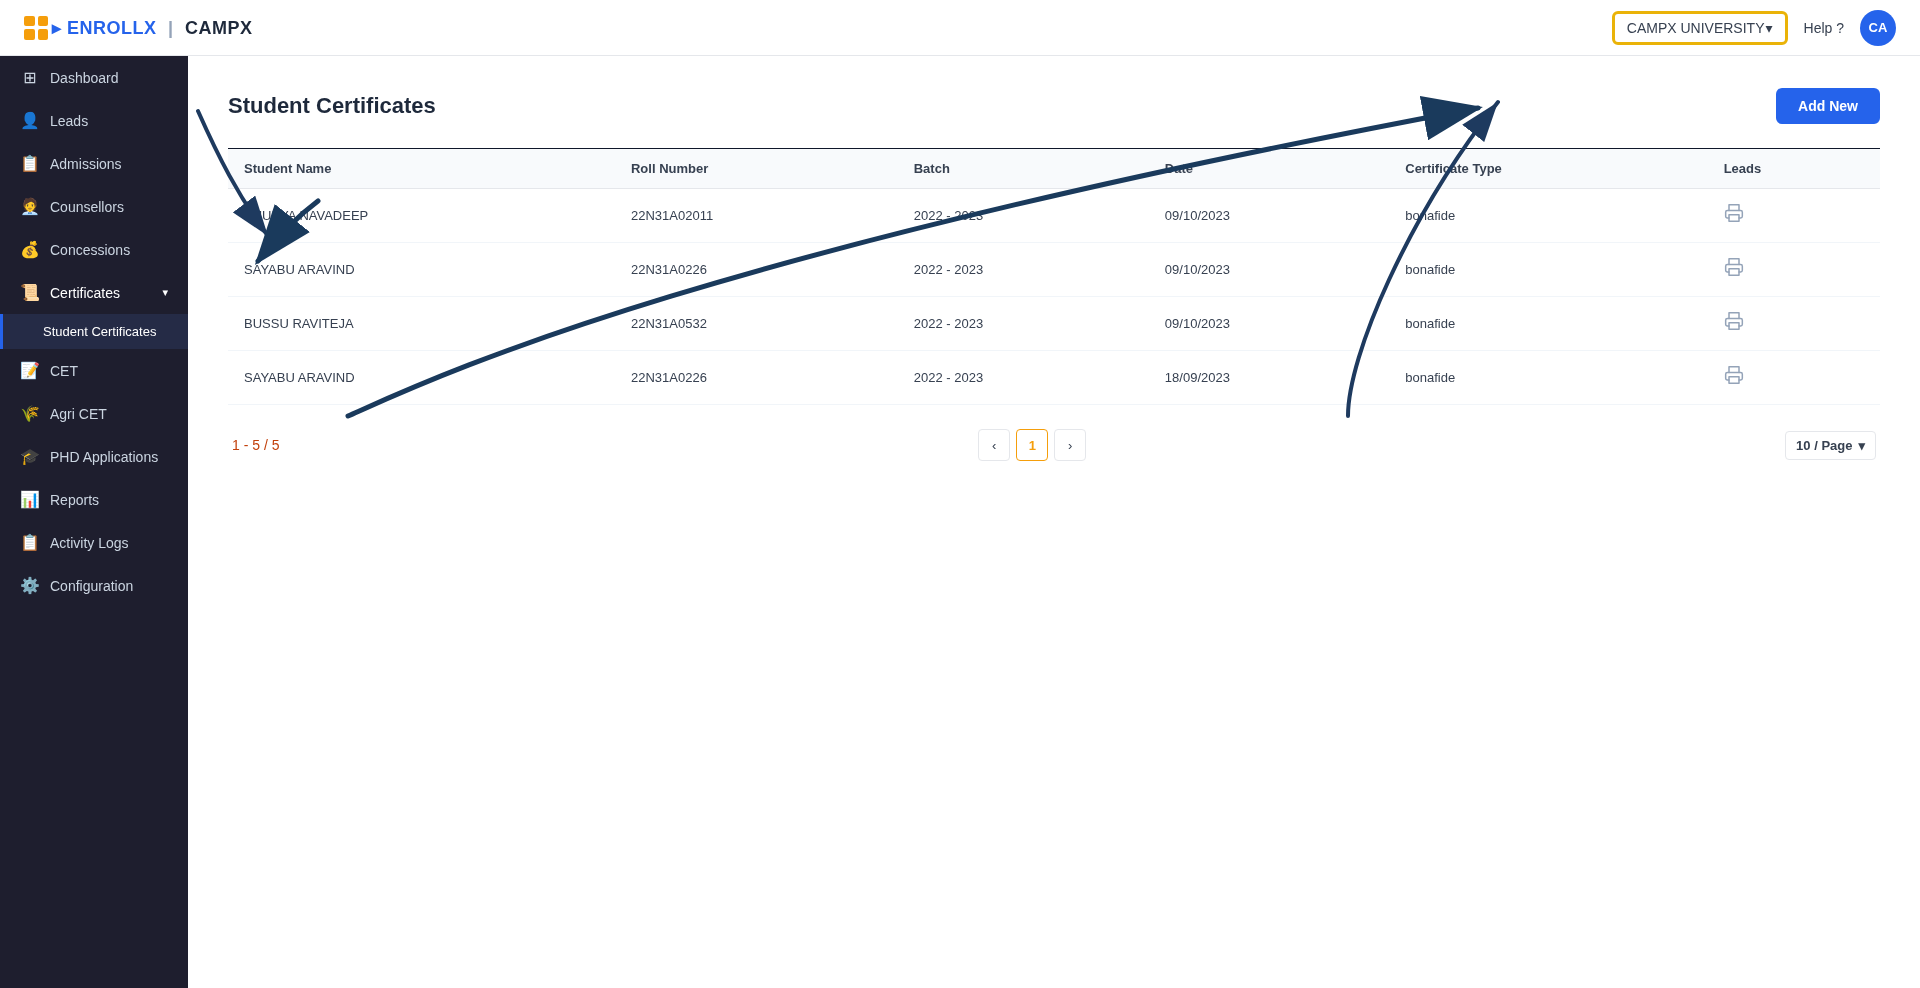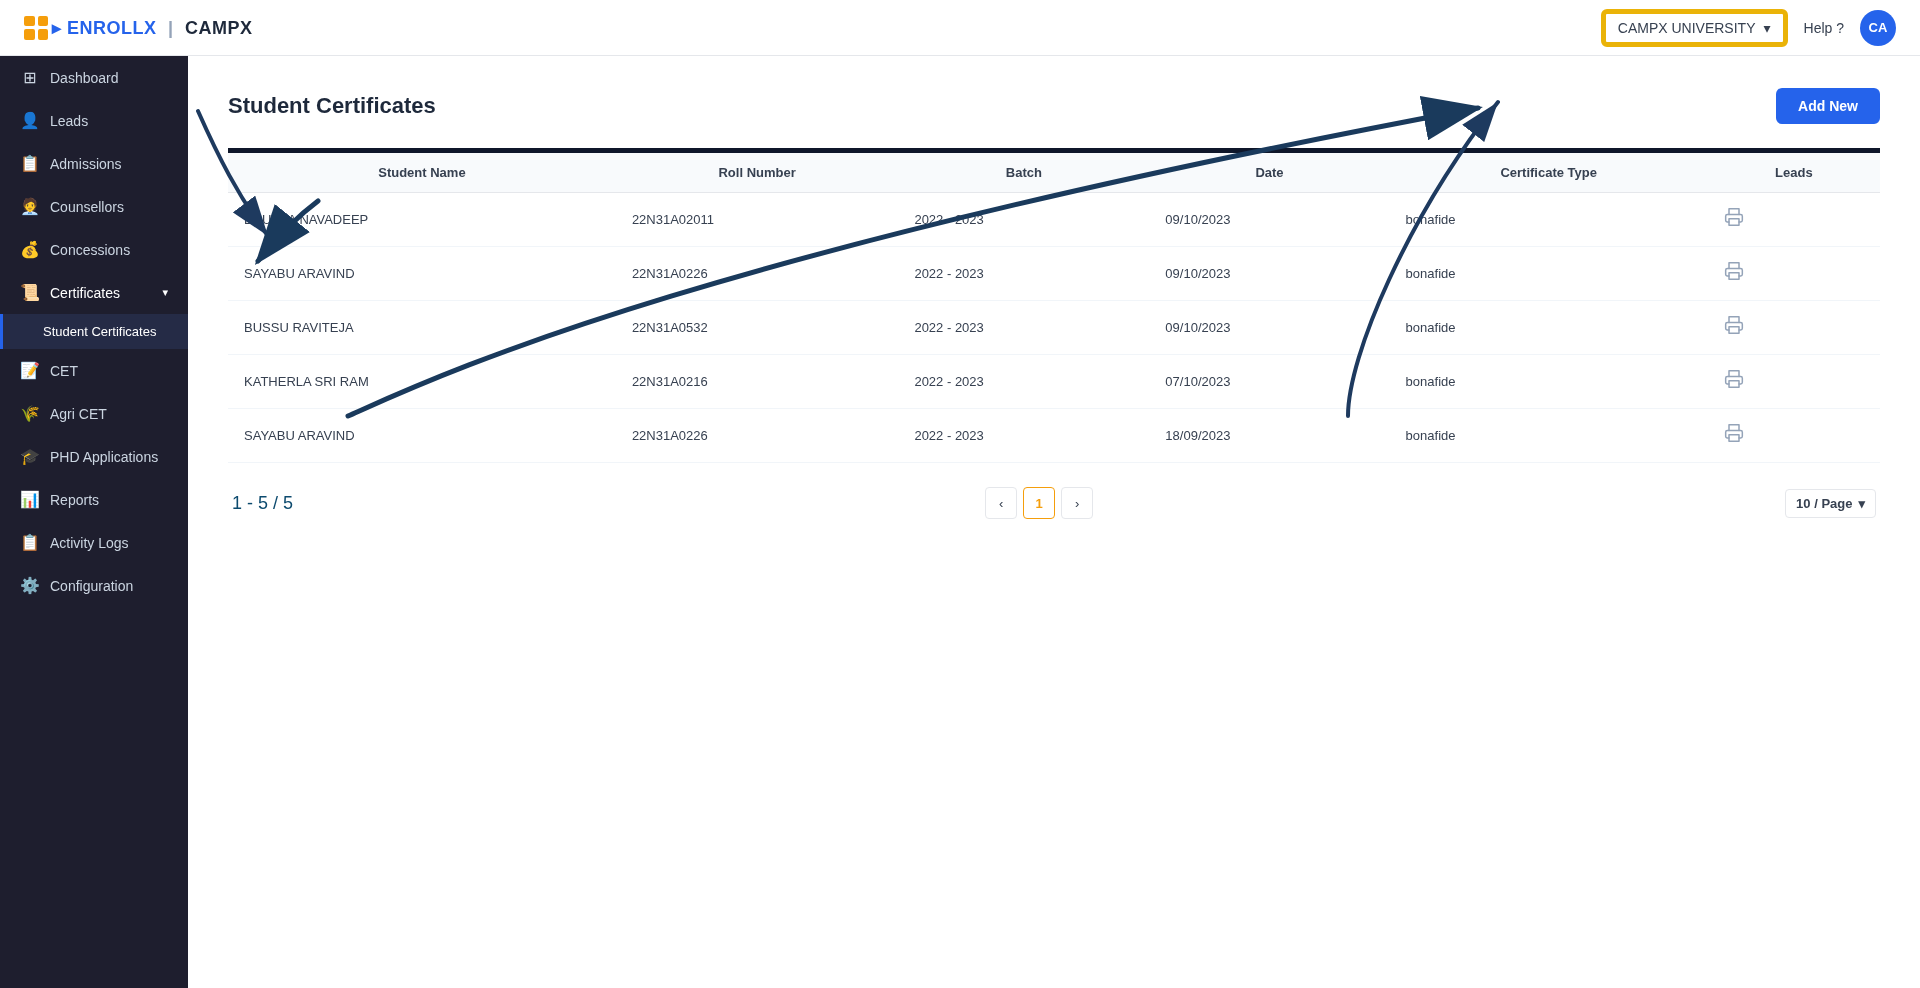--- a/index.html
+++ b/index.html
@@ -44,22 +44,22 @@
     .logo-divider { color: #94a3b8; margin: 0 6px; }
     .logo-text .campx { color: #1e293b; }
     .header-right {
       display: flex;
       align-items: center;
       gap: 16px;
     }
     .university-selector {
       display: flex;
       align-items: center;
-      gap: 8px;
-      border: 5px solid #eab308;
+      gap: 1px;
+      border: 3px solid #eab308;
       border-radius: 6px;
       padding: 6px 12px;
       cursor: pointer;
       font-size: 14px;
       color: #374151;
     }
     .help-text {
       font-size: 14px;
       color: #374151;
       cursor: pointer;
@@ -165,27 +165,27 @@
       cursor: pointer;
     }
 
     
     .data-table {
       width: 100%;
       border-collapse: collapse;
     }
     .data-table th {
       background: #f8fafc;
-      text-align: center;
+      text-align: left;
       padding: 12px 16px;
       font-size: 13px;
       font-weight: 600;
       color: #374151;
       border-bottom: 1px solid #e5e7eb;
-      border-top: 5px solid #0f172a;
+      border-top: 1px solid #0f172a;
     }
     .data-table td {
       padding: 14px 16px;
       font-size: 13px;
       color: #374151;
       border-bottom: 1px solid #f1f5f9;
     }
     .print-icon {
       cursor: pointer;
       color: #94a3b8;
@@ -194,22 +194,22 @@
 
     
     .pagination-area {
       display: flex;
       align-items: center;
       justify-content: space-between;
       margin-top: 24px;
       padding: 0 4px;
     }
     .pagination-info {
-      font-size: 18px;
-      color: #0c4a6e;
+      font-size: 14px;
+      color: #c2410c;
     }
     .pagination-controls {
       display: flex;
       align-items: center;
       gap: 6px;
     }
     .page-btn {
       width: 32px;
       height: 32px;
       border: 1px solid #e5e7eb;
@@ -415,36 +415,20 @@
         <span class="print-icon" title="Print">
           <svg width="20" height="20" viewBox="0 0 24 24" fill="none" stroke="#94a3b8" stroke-width="1.8" stroke-linecap="round" stroke-linejoin="round">
             <polyline points="6 9 6 2 18 2 18 9"></polyline>
             <path d="M6 18H4a2 2 0 0 1-2-2v-5a2 2 0 0 1 2-2h16a2 2 0 0 1 2 2v5a2 2 0 0 1-2 2h-2"></path>
             <rect x="6" y="14" width="12" height="8"></rect>
           </svg>
         </span>
       </td>
     </tr>
           <tr>
-      <td>KATHERLA SRI RAM</td>
-      <td>22N31A0216</td>
-      <td>2022 - 2023</td>
-      <td>07/10/2023</td>
-      <td>bonafide</td>
-      <td>
-        <span class="print-icon" title="Print">
-          <svg width="20" height="20" viewBox="0 0 24 24" fill="none" stroke="#94a3b8" stroke-width="1.8" stroke-linecap="round" stroke-linejoin="round">
-            <polyline points="6 9 6 2 18 2 18 9"></polyline>
-            <path d="M6 18H4a2 2 0 0 1-2-2v-5a2 2 0 0 1 2-2h16a2 2 0 0 1 2 2v5a2 2 0 0 1-2 2h-2"></path>
-            <rect x="6" y="14" width="12" height="8"></rect>
-          </svg>
-        </span>
-      </td>
-    </tr>
-          <tr>
       <td>SAYABU ARAVIND</td>
       <td>22N31A0226</td>
       <td>2022 - 2023</td>
       <td>18/09/2023</td>
       <td>bonafide</td>
       <td>
         <span class="print-icon" title="Print">
           <svg width="20" height="20" viewBox="0 0 24 24" fill="none" stroke="#94a3b8" stroke-width="1.8" stroke-linecap="round" stroke-linejoin="round">
             <polyline points="6 9 6 2 18 2 18 9"></polyline>
             <path d="M6 18H4a2 2 0 0 1-2-2v-5a2 2 0 0 1 2-2h16a2 2 0 0 1 2 2v5a2 2 0 0 1-2 2h-2"></path>

